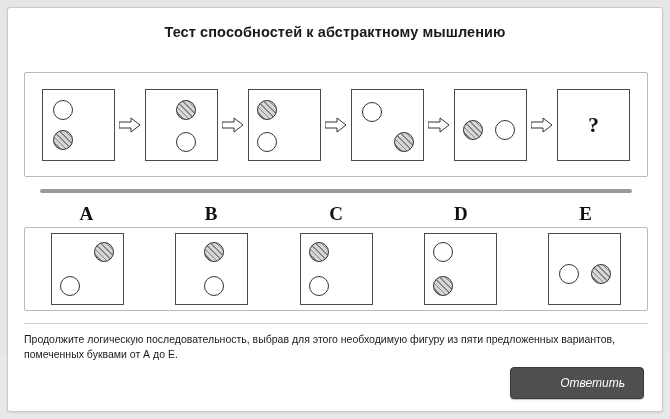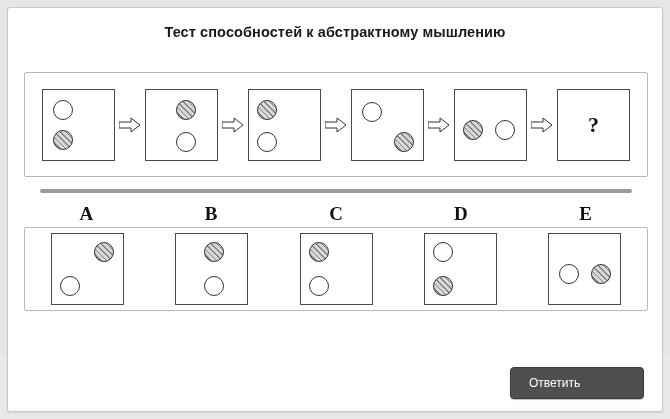--- a/index.html
+++ b/index.html
@@ -181,25 +181,26 @@
     right: 18px;
     bottom: 12px;
   }
   .answer-btn {
     display: inline-block;
     min-width: 96px;
     padding: 8px 18px;
     background: #4f4f4f;
     color: #fff;
     font-size: 12px;
-    text-align: left;
+    text-align: right;
     border: 1px solid #3a3a3a;
     border-radius: 4px;
     cursor: pointer;
     box-shadow: 0 1px 1px rgba(0,0,0,0.25);
+    font-style: italic;
   }
 </style>
 </head>
 <body>
 
 <div class="page">
   <div class="card">
 
     <div class="title">Тест способностей к абстрактному мышлению</div>
 
@@ -314,19 +315,20 @@
             <div class="cellbox">
               <span class="circ" style="left:10px;top:30px;"></span>
               <span class="circ hatch" style="left:42px;top:30px;"></span>
             </div>
           </div>
 
         </div>
       </div>
     </div>
 
+    <div class="instr">Продолжите логическую последовательность, выбрав для этого необходимую фигуру из пяти предложенных вариантов, помеченных буквами от А до Е.</div>
 
     <div class="btn-row">
       <div class="answer-btn">Ответить</div>
     </div>
 
   </div>
 </div>
 
 </body></html>

